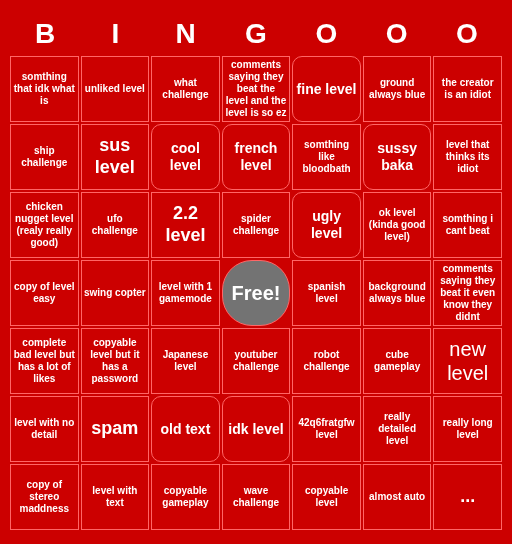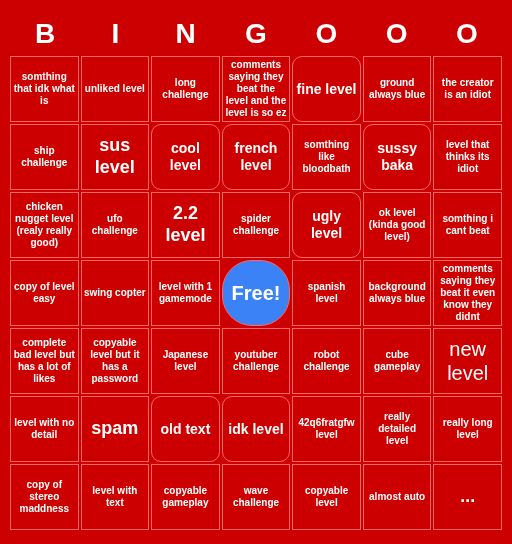--- a/index.html
+++ b/index.html
@@ -56,21 +56,21 @@
       font-weight: bold;
       border-radius: 10px;
     }
     .cell.xl-text {
       font-size: 18px;
       font-weight: bold;
     }
     .cell.free {
       font-size: 20px;
       font-weight: bold;
-      background: #3b82f6;
+      background: #737373;
       border-radius: 30px;
     }
     .cell.new-level {
       font-size: 20px;
       font-weight: normal;
     }
   </style>
 </head>
 <body>
 
@@ -80,21 +80,21 @@
       <div class="header-cell">I</div>
       <div class="header-cell">N</div>
       <div class="header-cell">G</div>
       <div class="header-cell">O</div>
       <div class="header-cell">O</div>
       <div class="header-cell">O</div>
     </div>
   <div class="bingo-grid">
   <div class="cell">somthing that idk what is</div>
       <div class="cell">unliked level</div>
-      <div class="cell">long challenge</div>
+      <div class="cell">what challenge</div>
       <div class="cell">comments saying they beat the level and the level is so ez</div>
       <div class="cell large-text">fine level</div>
       <div class="cell">ground always blue</div>
       <div class="cell">the creator is an idiot</div>
       <div class="cell">ship challenge</div>
       <div class="cell xl-text">sus level</div>
       <div class="cell large-text">cool level</div>
       <div class="cell large-text">french level</div>
       <div class="cell">somthing like bloodbath</div>
       <div class="cell large-text">sussy baka</div>

